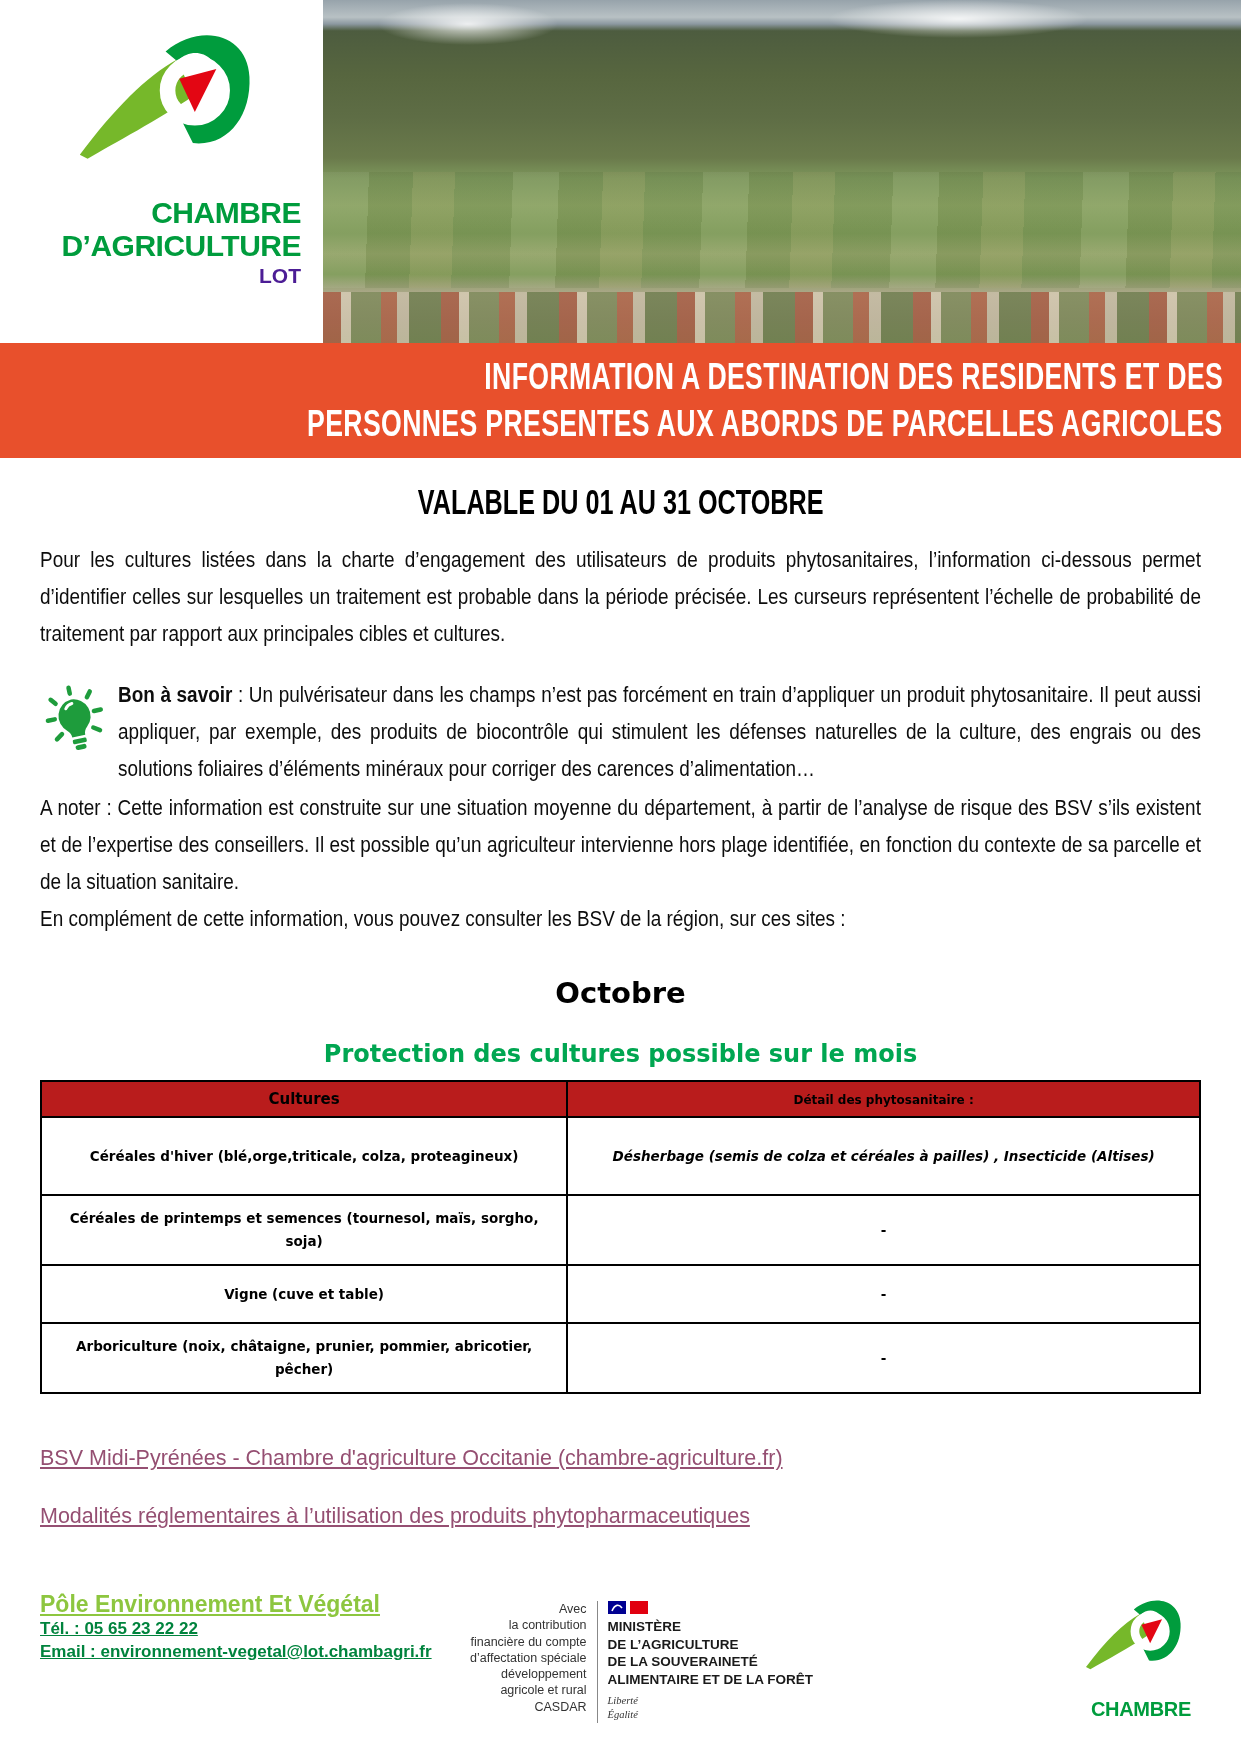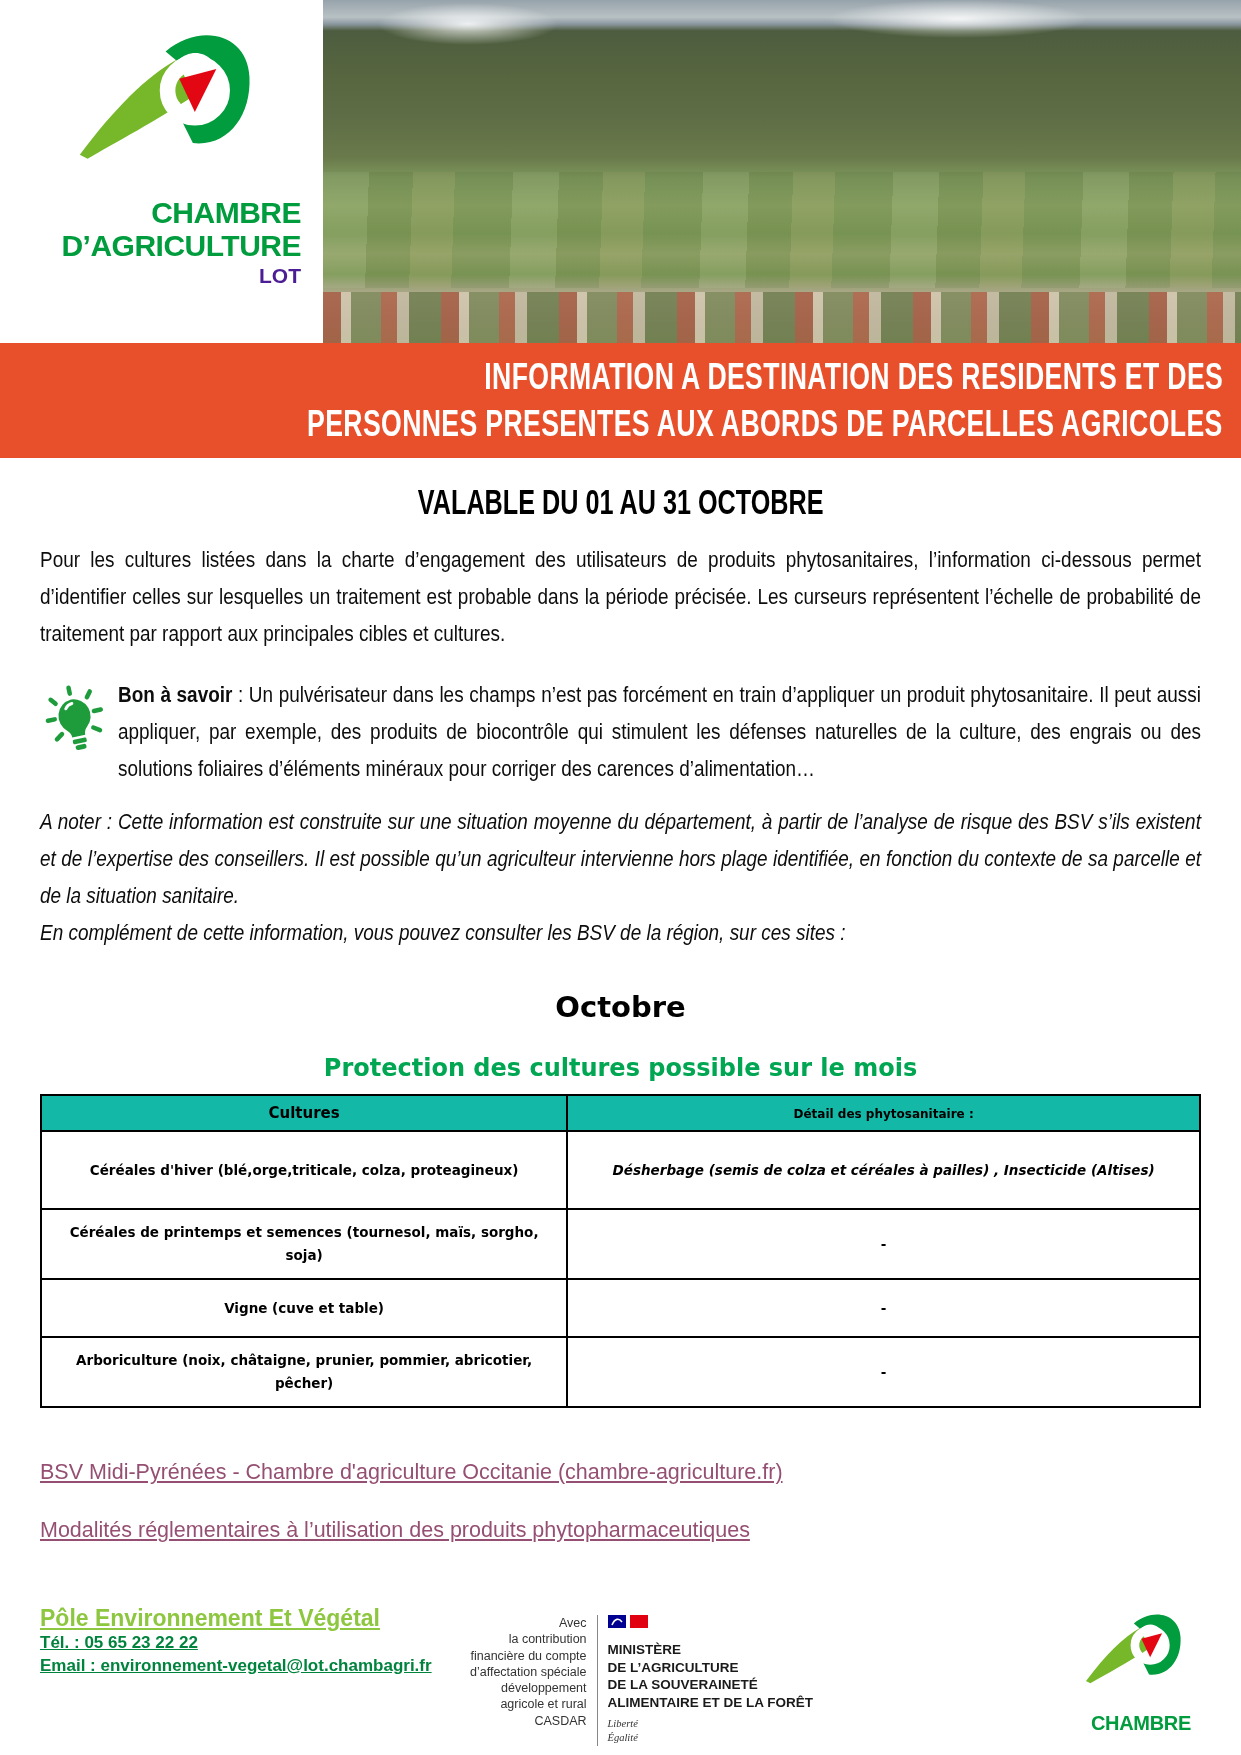--- a/index.html
+++ b/index.html
@@ -36,27 +36,27 @@
   .banner .line{color:#fff;font-weight:bold;font-size:37px;letter-spacing:.5px;line-height:1.25;display:inline-block;transform:scaleX(.72);transform-origin:right center;white-space:nowrap;}
   
   .valable{margin-top:24px;text-align:center;}
   .valable span{display:inline-block;font-weight:bold;font-size:35px;color:#000;transform:scaleX(.72);transform-origin:center;white-space:nowrap;}
   .bodytext{font-size:21.5px;line-height:37px;text-align:justify;color:#0d0d0d;}
   .narrowwrap{width:113.5%;transform:scaleX(.881);transform-origin:left top;}
   .intro{margin:20px 40px 0;}
   .bas{margin:24px 40px 0;display:flex;}
   .bas-icon{width:78px;flex:0 0 78px;padding-top:6px;}
   .bas-text{flex:1;}
-  .note{margin:16px 40px 0;font-style:italic;}
+  .note{margin:2px 40px 0;}
   .month{margin-top:38px;text-align:center;font-family:"DejaVu Sans",sans-serif;font-weight:bold;font-size:29px;color:#000;}
   .table-title{margin-top:30px;text-align:center;font-family:"DejaVu Sans",sans-serif;font-weight:bold;font-size:24px;color:#00A651;}
   
   table.interv{margin:12px 40px 0;width:1161px;border-collapse:collapse;font-family:"DejaVu Sans",sans-serif;font-weight:bold;color:#000;}
   table.interv th,table.interv td{border:2px solid #000;text-align:center;vertical-align:middle;padding:2px 8px;}
-  table.interv th{background:#14b8a6;height:30px;font-size:15px;}
+  table.interv th{background:#b91c1c;height:30px;font-size:15px;}
   table.interv th .small{font-size:12px;}
   table.interv .col-c{width:45.4%;}
   table.interv td{font-size:13.5px;line-height:1.7;}
   tr.r1 td{height:72px;}
   tr.r2 td{height:64px;}
   tr.r3 td{height:52px;}
   tr.r4 td{height:64px;}
   tr.r5 td{height:40px;}
   td.nowrap{white-space:nowrap;font-style:italic;}
   
@@ -64,21 +64,21 @@
   .doclinks a{display:block;color:#954F72;font-size:21.5px;text-decoration:underline;}
   .doclinks a + a{margin-top:33px;}
   
   .footer{margin-top:62px;padding:0 40px;display:flex;align-items:flex-start;}
   .contact{width:400px;}
   .contact .ctitle{color:#8DC63F;font-weight:bold;font-size:23px;text-decoration:underline;}
   .contact .cphone,.contact .cemail{color:#00833D;font-weight:bold;font-size:17px;text-decoration:underline;line-height:1.35;}
   .casdar-wrap{display:flex;margin-left:30px;margin-top:10px;}
   .casdar{font-size:12.5px;color:#333;text-align:right;line-height:1.3;padding-right:10px;border-right:1.5px solid #888;}
   .ministry{padding-left:10px;}
-  .ministry .mlines{font-weight:bold;font-size:13.5px;line-height:1.3;color:#1a1a1a;margin-top:12px;}
+  .ministry .mlines{font-weight:bold;font-size:13.5px;line-height:1.3;color:#1a1a1a;margin-top:3px;}
   .ministry .motto{font-family:"Liberation Serif",serif;font-style:italic;font-size:10.5px;color:#333;line-height:1.35;margin-top:6px;}
   .flag{display:flex;gap:3px;align-items:center;}
   .footer-logo{margin-left:auto;width:190px;text-align:right;position:relative;padding-right:10px;}
   .footer-logo .flt{line-height:1.08;margin-top:4px;}
   .footer-logo .flt .l1,.footer-logo .flt .l2{color:#009C3D;font-weight:bold;font-size:20px;letter-spacing:-0.3px;}
   b.inlinebold{font-weight:bold;}
 </style>
 </head>
 <body>
 

